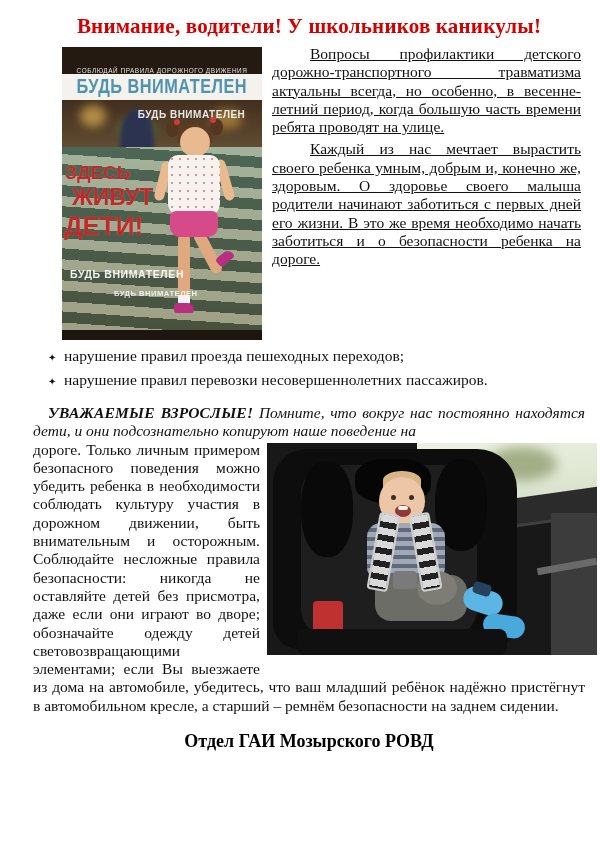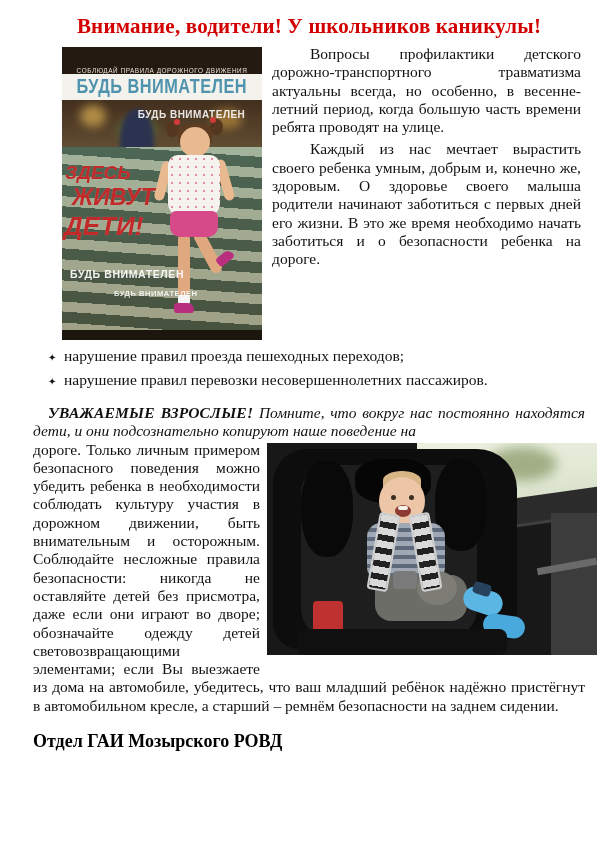--- a/index.html
+++ b/index.html
@@ -4,21 +4,21 @@
 <style>
   html,body{margin:0;padding:0;background:#fff;}
   body{width:600px;height:848px;overflow:hidden;
        font-family:"Liberation Serif", serif;color:#111;}
   .page{position:relative;width:600px;height:848px;padding:0 15px 0 33px;box-sizing:border-box;}
 
   .title{margin:14px 0 6px;font-size:21px;font-weight:bold;text-align:center;
          color:var(--title_red,#d40000);letter-spacing:.2px;}
 
   .body-text{font-size:15.5px;line-height:18.3px;text-align:justify;}
-  .section1 p{margin:4px;text-indent:38px;}
+  .section1 p{margin:4px;text-indent:38px;text-decoration:underline;}
 
   
   .poster{float:left;width:200px;height:293px;margin:2px 10px 6px 29px;
           position:relative;overflow:hidden;background:#241a12;
           font-family:"Liberation Sans",sans-serif;}
   .poster .street{position:absolute;left:0;top:28px;width:200px;height:90px;
           background:linear-gradient(180deg,#2e2115 0%,#4a3522 40%,#5d4a30 75%,#6d5c3e 100%);}
   .blob{position:absolute;border-radius:50%;filter:blur(5px);}
   .blob.light1{left:18px;top:58px;width:26px;height:22px;background:#caa14e;opacity:.8;}
   .blob.light2{left:150px;top:62px;width:30px;height:20px;background:#b98d3e;opacity:.7;}
@@ -32,21 +32,21 @@
   .poster .banner span{font-size:17px;font-weight:bold;color:var(--poster_teal,#4f93ae);
           letter-spacing:.5px;transform:scale(.96,1.15);}
   .poster .subbanner{position:absolute;left:62px;top:59px;width:135px;text-align:center;
           font-size:10px;font-weight:bold;color:rgba(255,255,255,.88);letter-spacing:.5px;}
   .poster .zebra{position:absolute;left:0;top:100px;width:200px;height:185px;
           background:repeating-linear-gradient(184deg,#cbc9ac 0 10px,#55604c 10px 21px);}
   .poster .zebra-tint{position:absolute;left:0;top:100px;width:200px;height:185px;
           background:linear-gradient(180deg,rgba(60,120,110,.28),rgba(30,40,20,.25));}
   .poster .bottomstrip{position:absolute;left:0;top:283px;width:200px;height:10px;background:#1d160f;}
   .slogan{position:absolute;font-weight:800;color:var(--poster_red,#c22a2a);line-height:1;
-          text-shadow:0 0 1px rgba(255,255,255,.35);font-style:italic;}
+          text-shadow:0 0 1px rgba(255,255,255,.35);}
   .slogan.l1{left:3px;top:116px;font-size:19px;}
   .slogan.l2{left:10px;top:139px;font-size:23px;}
   .slogan.l3{left:2px;top:166px;font-size:26px;}
   .poster .botcap1{position:absolute;left:8px;top:218px;font-size:10.5px;font-weight:bold;
           color:rgba(255,255,255,.92);letter-spacing:.6px;}
   .poster .botcap2{position:absolute;left:52px;top:238px;font-size:7.6px;font-weight:bold;
           color:rgba(255,255,255,.85);letter-spacing:.5px;}
   
   .girl{position:absolute;left:92px;top:60px;width:90px;height:215px;}
   .girl .hair{position:absolute;left:24px;top:16px;width:34px;height:20px;border-radius:50% 50% 0 0;background:#5d3c22;}
@@ -108,21 +108,21 @@
        background:repeating-linear-gradient(180deg,#d9d9d9 0 7px,#222 7px 13px);border:2px solid #cfcfcf;}
   .strapL{left:106px;top:70px;transform:rotate(10deg);}
   .strapR{left:148px;top:70px;transform:rotate(-10deg);}
   .buckle{position:absolute;left:126px;top:128px;width:24px;height:18px;border-radius:4px;background:#7a7a7a;}
   .baby-pants{position:absolute;left:108px;top:132px;width:92px;height:46px;border-radius:16px;background:#6d6d68;}
   .baby-knee{position:absolute;left:150px;top:128px;width:40px;height:34px;border-radius:50%;background:#7d7d76;}
   .bootie1{position:absolute;left:196px;top:146px;width:40px;height:24px;border-radius:12px;background:#5cb6e4;transform:rotate(18deg);}
   .bootie2{position:absolute;left:216px;top:172px;width:42px;height:22px;border-radius:12px;background:#49a8dc;transform:rotate(8deg);}
   .bootie-cuff{position:absolute;left:206px;top:140px;width:18px;height:12px;border-radius:4px;background:#27425c;transform:rotate(18deg);}
 
-  .footer{clear:both;margin:16px 0 0;text-align:left;font-size:18px;font-weight:bold;color:#000;}
+  .footer{clear:both;margin:16px 0 0;text-align:center;font-size:18px;font-weight:bold;color:#000;}
 </style>
 </head>
 <body>
 
 <div class="page">
 
   <h1 class="title">Внимание, водители! У школьников каникулы!</h1>
 
   <div class="section1 body-text">
 

